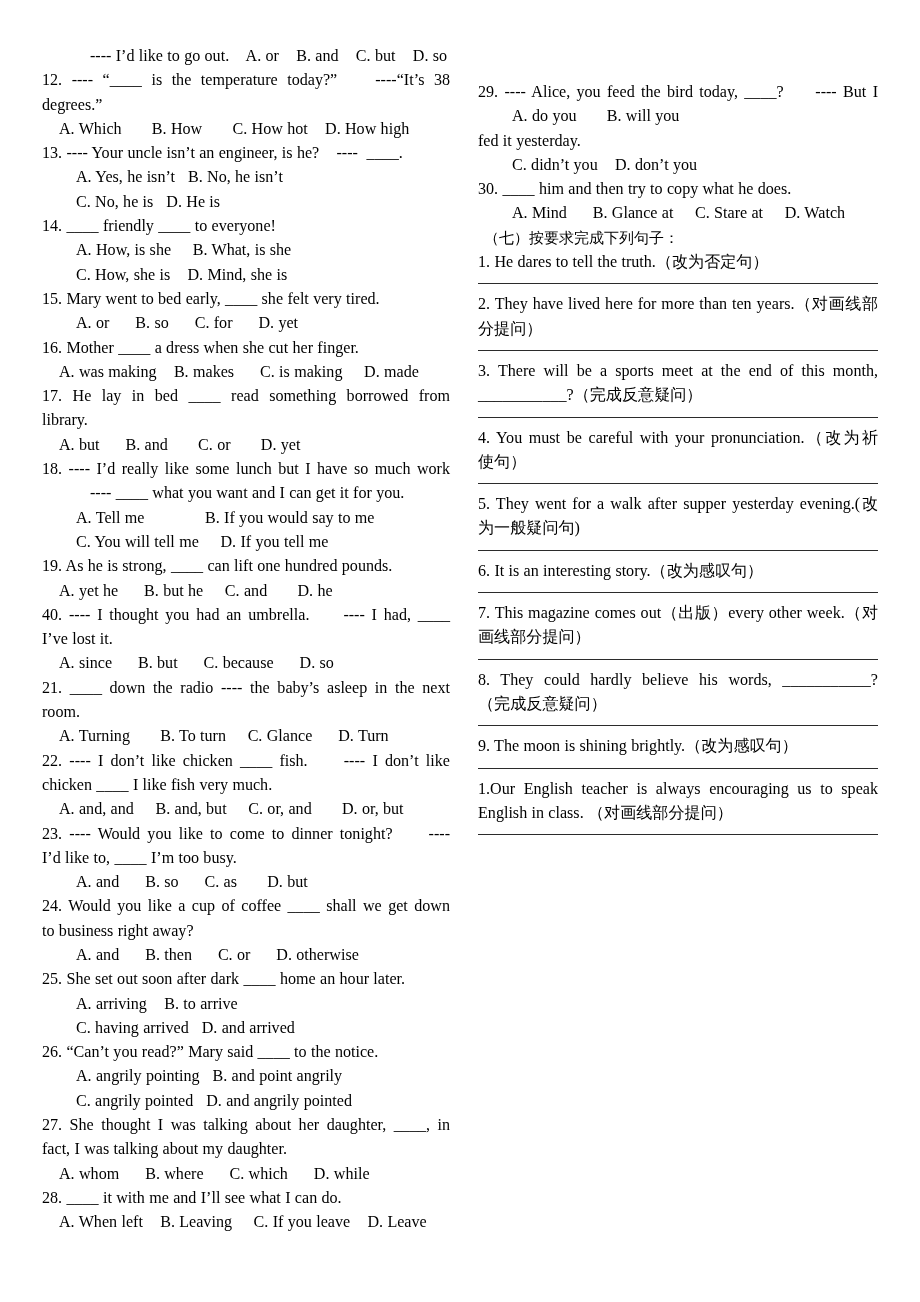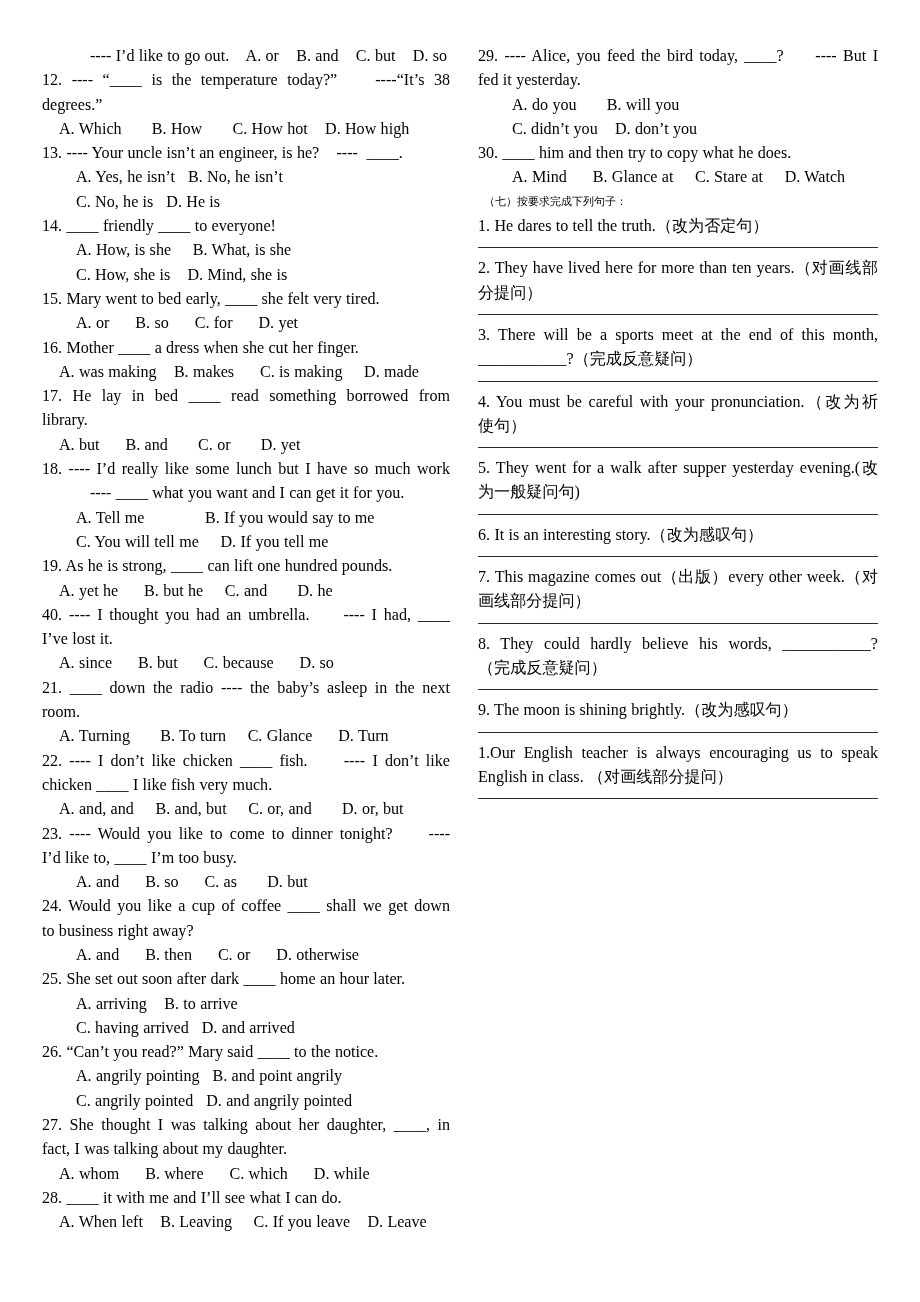--- a/index.html
+++ b/index.html
@@ -35,20 +35,21 @@
   .col {
     box-sizing: border-box;
   }
   .col-left {
     width: 470px;
     padding: 44px 20px 0 42px;
   }
   .col-right {
     width: 450px;
     padding: 44px 42px 0 8px;
+    margin-top: 36px;
   }
   
   .ln {
     font-size: 16.1px;
     line-height: 24.3px;
     margin: 0;
     text-align: left;
     white-space: pre-wrap;
     word-spacing: 0.3px;
   }
@@ -66,21 +67,21 @@
   
   .rule {
     border: 0;
     border-top: 1.4px solid #2b2b2b;
     margin: 9px 0 8px 0;
     height: 0;
     width: 100%;
   }
   .sec-head {
     font-family: "DejaVu Sans", "Liberation Sans", sans-serif;
-    font-size: 11px;
+    font-size: 15px;
     line-height: 24.3px;
     padding-left: 6px;
   }
   .rw {
     margin: 0;
   }
 </style>
 </head>
 <body>
 
@@ -134,22 +135,22 @@
         <div class="ln mixed ind-2">C. angrily pointed   D. and angrily pointed</div>
         <div class="ln mixed  just">27. She thought I was talking about her daughter, ____, in</div>
         <div class="ln mixed ">fact, I was talking about my daughter.</div>
         <div class="ln mixed ind-1">A. whom      B. where      C. which      D. while</div>
         <div class="ln mixed ">28. ____ it with me and I’ll see what I can do.</div>
         <div class="ln mixed ind-1">A. When left    B. Leaving     C. If you leave    D. Leave</div>
       </div>
 
     <div class="col col-right" id="right-col">
         <div class="ln mixed  just">29. ---- Alice, you feed the bird today, ____?     ---- But I</div>
+        <div class="ln mixed ind-2">A. do you       B. will you</div>
         <div class="ln mixed ">fed it yesterday.</div>
-        <div class="ln mixed ind-2">A. do you       B. will you</div>
         <div class="ln mixed ind-2">C. didn’t you    D. don’t you</div>
         <div class="ln mixed ">30. ____ him and then try to copy what he does.</div>
         <div class="ln mixed ind-2">A. Mind      B. Glance at     C. Stare at     D. Watch</div>
         <div class="sec-head">（七）按要求完成下列句子：</div>
         <div class="rw">
           <div class="ln mixed">1. He dares to tell the truth.（改为否定句）</div>
           <div class="rule"></div>
         </div>
         <div class="rw">
           <div class="ln mixed just">2. They have lived here for more than ten years.（对画线部</div>

